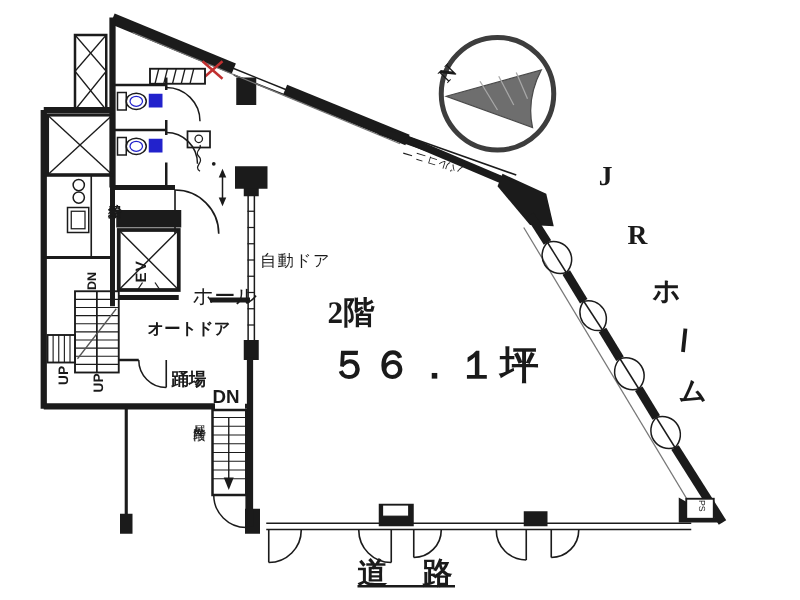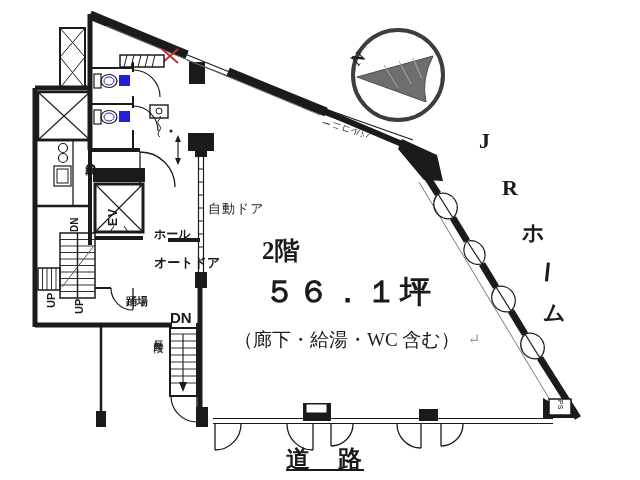--- a/index.html
+++ b/index.html
@@ -15,23 +15,23 @@
   .area-note{left:234px;top:330px;font-size:19px;}
   .return-mark{position:relative;top:-2px;margin-left:8px;font-size:15px;color:#9a9a9a;}
   .road-label{left:286px;top:447px;font-size:24px;letter-spacing:2px;text-decoration:underline;}
   .jr-char{font-size:22px;font-weight:600;}
   .jr-0{left:479px;top:130px;}
   .jr-1{left:502px;top:177px;}
   .jr-2{left:522px;top:222px;}
   .jr-3{left:535px;top:261px;transform:rotate(96deg);transform-origin:center;}
   .jr-4{left:543px;top:302px;}
   .auto-door-label{left:208px;top:202px;font-size:13px;letter-spacing:1px;}
-  .hall-label{left:154px;top:228px;font-size:12px;font-weight:bold;}
-  .auto-door-hall-label{left:118px;top:256px;font-size:13px;font-weight:bold;margin-left:36px;}
-  .landing-label{left:126px;top:296px;font-size:11px;font-weight:bold;}
+  .hall-label{left:154px;top:228px;font-size:17px;font-weight:normal;}
+  .auto-door-hall-label{left:118px;top:256px;font-size:13px;font-weight:bold;}
+  .landing-label{left:137px;top:296px;font-size:14px;font-weight:bold;}
   .dn-label{left:170px;top:310px;font-size:15px;font-weight:bold;}
   .rotccw{transform:rotate(-90deg);transform-origin:top left;}
   .up1{left:46px;top:308px;font-size:11px;font-weight:bold;}
   .up2{left:74px;top:314px;font-size:11px;font-weight:bold;}
   .kitchen-dn{left:70px;top:232px;font-size:10px;font-weight:bold;}
   .vert{writing-mode:vertical-rl;text-orientation:upright;}
   .outdoor-stairs-label{left:153px;top:332px;font-size:10px;letter-spacing:1px;}
   .hot-water-label{left:85px;top:154px;font-size:11px;font-weight:bold;letter-spacing:1px;}
   .ev-label{left:107px;top:226px;font-size:12px;font-weight:bold;letter-spacing:1px;}
   .ps-label{left:564px;top:400px;font-size:7px;transform:rotate(90deg);transform-origin:top left;}
@@ -258,23 +258,20 @@
         <path d="M357,77 L433,56 Q421,79 426,102 Z" fill="#6e6e6e" stroke="#4a4a4a" stroke-width="1"></path>
         <line x1="384" y1="65" x2="398" y2="88" stroke="#a8a8a8" stroke-width="1"></line>
         <line x1="399" y1="61" x2="411" y2="84" stroke="#a8a8a8" stroke-width="1"></line>
         <line x1="413" y1="58" x2="422" y2="79" stroke="#a8a8a8" stroke-width="1"></line>
       </g>
     </g>
   </svg>
 
   <div class="lbl serif b floor-label">2階</div>
   <div class="lbl serif b area-label">５６．１坪</div>
-  <div class="lbl serif area-note">
-    <span>（廊下・給湯・WC 含む）</span><span class="return-mark">↵</span>
-  </div>
   <div class="lbl serif b road-label">道　路</div>
 
   <div class="lbl serif jr-char jr-0">J</div>
   <div class="lbl serif jr-char jr-1">R</div>
   <div class="lbl serif jr-char jr-2">ホ</div>
   <div class="lbl serif jr-char jr-3">ー</div>
   <div class="lbl serif jr-char jr-4">ム</div>
 
   <div class="lbl sans auto-door-label">自動ドア</div>
   <div class="lbl sans hall-label">ホール</div>

